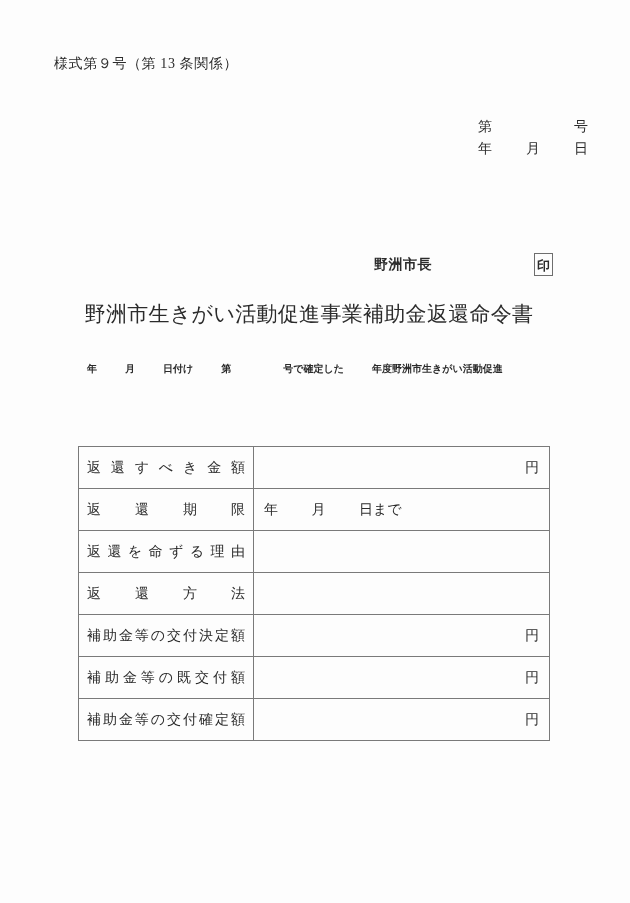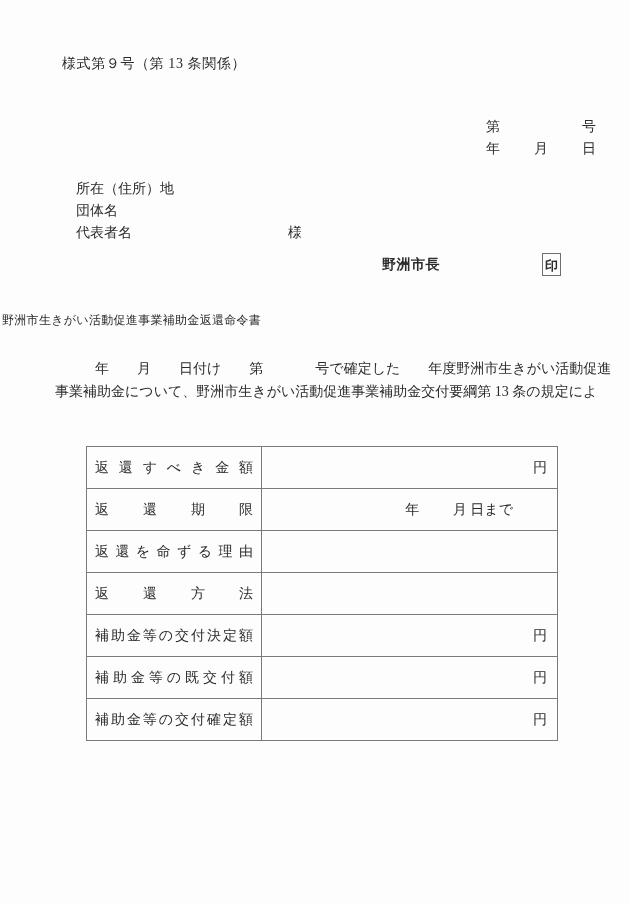--- a/index.html
+++ b/index.html
@@ -13,21 +13,20 @@
     font-family: "Liberation Serif", "DejaVu Serif", serif;
     color: #2b2b2b;
     position: relative;
     overflow: hidden;
     -webkit-font-smoothing: antialiased;
   }
 
   .page {
     position: absolute;
     inset: 0;
-    margin-left: 8px;
   }
 
   
   .form-no {
     position: absolute;
     left: 54px;
     top: 55px;
     font-size: 14px;
     letter-spacing: 0.6px;
     white-space: nowrap;
@@ -91,39 +90,40 @@
     line-height: 23px;
     text-align: center;
     box-sizing: border-box;
   }
 
   
   .doc-title {
     position: absolute;
     left: 0;
     right: 0;
-    top: 312px;
-    text-align: left;
-    font-size: 12px;
+    top: 300px;
+    text-align: center;
+    font-size: 21px;
     letter-spacing: 0.3px;
   }
   .doc-title .inner {
     display: inline-block;
     transform: translateX(-6px);
   }
 
   
   .body-text {
     position: absolute;
     left: 47px;
     top: 357px;
     width: 540px;
-    font-size: 14px;
+    font-size: 10px;
     line-height: 23px;
     text-align: justify;
+    font-weight: bold;
   }
   .body-text .l1 { display: block; white-space: nowrap; }
   .body-text .l2 { display: block; white-space: nowrap; }
   .body-text .l3 { display: block; white-space: nowrap; }
   .sp-3 { display: inline-block; width: 40px; }
   .sp-2 { display: inline-block; width: 28px; }
   .sp-4 { display: inline-block; width: 52px; }
 
   
   .form-table {
@@ -158,21 +158,21 @@
     width: 100%;
   }
   .just > span { display: inline-block; }
 
   .unit-right {
     display: block;
     text-align: right;
   }
   .date-cell {
     display: block;
-    text-align: right;
+    text-align: left;
     padding-right: 34px;
   }
   .date-cell .g { display: inline-block; width: 44px; }
 </style>
 </head>
 <body>
 
 <div class="page">
 
   <div class="form-no">様式第９号（第 13 条関係）</div>
@@ -182,47 +182,34 @@
       <span class="c1">第</span>
       <span class="c3">号</span>
     </div>
     <div class="row">
       <span class="c1">年</span>
       <span class="c2">月</span>
       <span class="c3">日</span>
     </div>
   </div>
 
-  <div class="recipient">
-    <div class="line">
-      <span>所在（住所）地</span>
-    </div>
-    <div class="line">
-      <span>団体名</span>
-    </div>
-    <div class="line">
-      <span>代表者名</span>
-      <span class="honorific">様</span>
-    </div>
-  </div>
 
   <div class="issuer">
     <span class="name">野洲市長</span>
     <span class="seal-box">印</span>
   </div>
 
   <div class="doc-title">
     <span class="inner">野洲市生きがい活動促進事業補助金返還命令書</span>
   </div>
 
   <div class="body-text">
     <span class="l1">
       <span class="sp-3"></span><span>年</span><span class="sp-2"></span><span>月</span><span class="sp-2"></span><span>日付け</span><span class="sp-2"></span><span>第</span><span class="sp-4"></span><span>号で確定した</span><span class="sp-2"></span><span>年度野洲市生きがい活動促進</span>
     </span>
-    <span class="l2">事業補助金について、野洲市生きがい活動促進事業補助金交付要綱第 13 条の規定によ</span>
   </div>
 
   <table class="form-table">
     <tbody>
 
       <tr>
         <td class="label">
           <span class="just">
             <span>返</span>
             <span>還</span>

